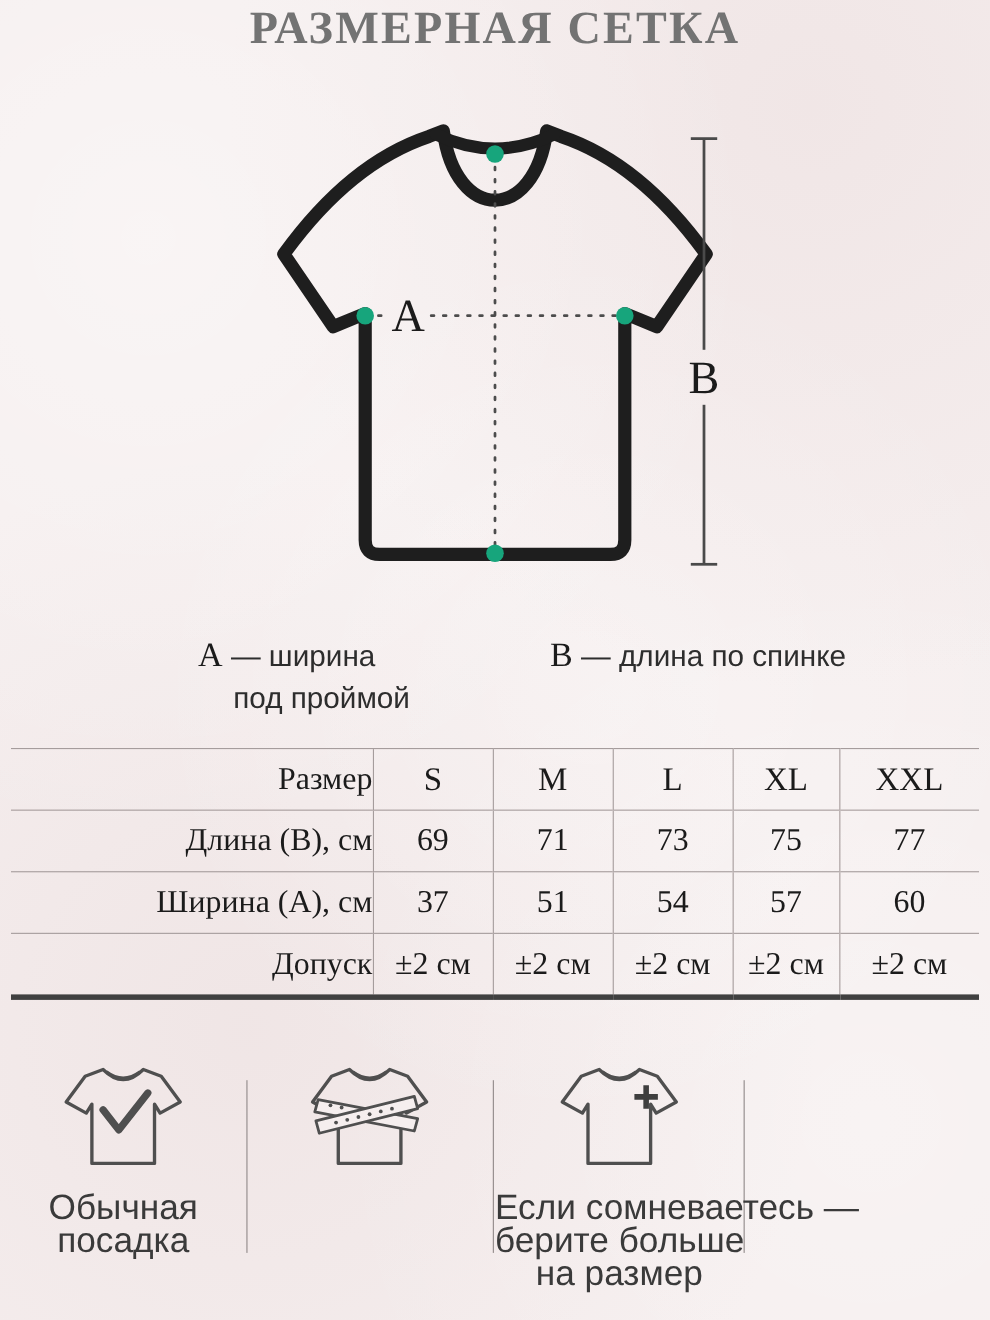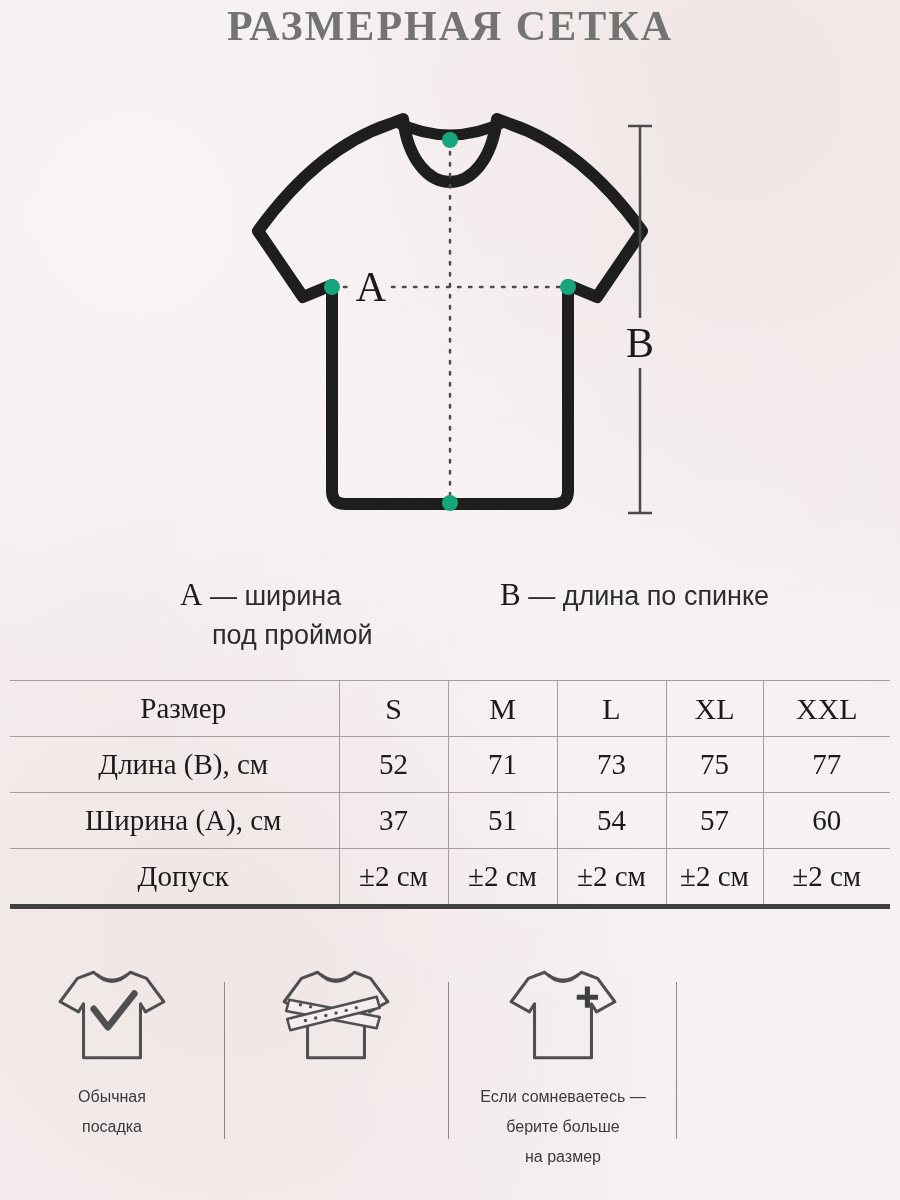--- a/index.html
+++ b/index.html
@@ -38,32 +38,32 @@
     position:absolute; left:10px; top:680px; width:880px;
     border-collapse:collapse; table-layout:fixed;
     font-size:29px; color:#1b1b1b;
   }
   .size-table th, .size-table td {
     height:55px; border-top:1px solid #a59c9c;
     font-weight:normal; text-align:center; padding:0;
   }
   .size-table tr.last th, .size-table tr.last td { border-bottom:5px solid #404040; }
   .size-table th + th, .size-table td + td { border-left:1px solid #a59c9c; }
-  .size-table .rowlabel { text-align:center; padding-left:18px; }
+  .size-table .rowlabel { text-align:right; padding-left:18px; }
   .size-table .size-head { font-size:30px; }
 
   
   .fit-guide {
     position:absolute; left:0; top:958px; width:900px; height:242px;
     font-family:"Liberation Sans", sans-serif; color:#3a3a3a;
   }
   .fit-divider { position:absolute; top:24px; width:1px; height:157px; background:#8f8888; }
   .fit-item { position:absolute; top:0; text-align:center; }
   .fit-item .icon-box { height:116px; display:flex; align-items:flex-end; justify-content:center; }
-  .fit-item .caption { margin-top:8px; font-size:16px; line-height:30px; white-space:nowrap; }
+  .fit-item .caption { margin-top:8px; font-size:32px; line-height:30px; white-space:nowrap; }
 </style>
 </head>
 <body>
 
 <div class="page">
 
   <div class="title">РАЗМЕРНАЯ СЕТКА</div>
 
   <svg class="diagram" width="900" height="470" viewBox="0 100 900 470">
 
@@ -122,21 +122,21 @@
         <tr>
       <th class="rowlabel">Размер</th>
       <th class="size-head">S</th>
       <th class="size-head">M</th>
       <th class="size-head">L</th>
       <th class="size-head">XL</th>
       <th class="size-head">XXL</th>
     </tr>
     <tr>
       <td class="rowlabel">Длина (В), см</td>
-      <td>52</td>
+      <td>69</td>
       <td>71</td>
       <td>73</td>
       <td>75</td>
       <td>77</td>
     </tr>
     <tr>
       <td class="rowlabel">Ширина (А), см</td>
       <td>37</td>
       <td>51</td>
       <td>54</td>

